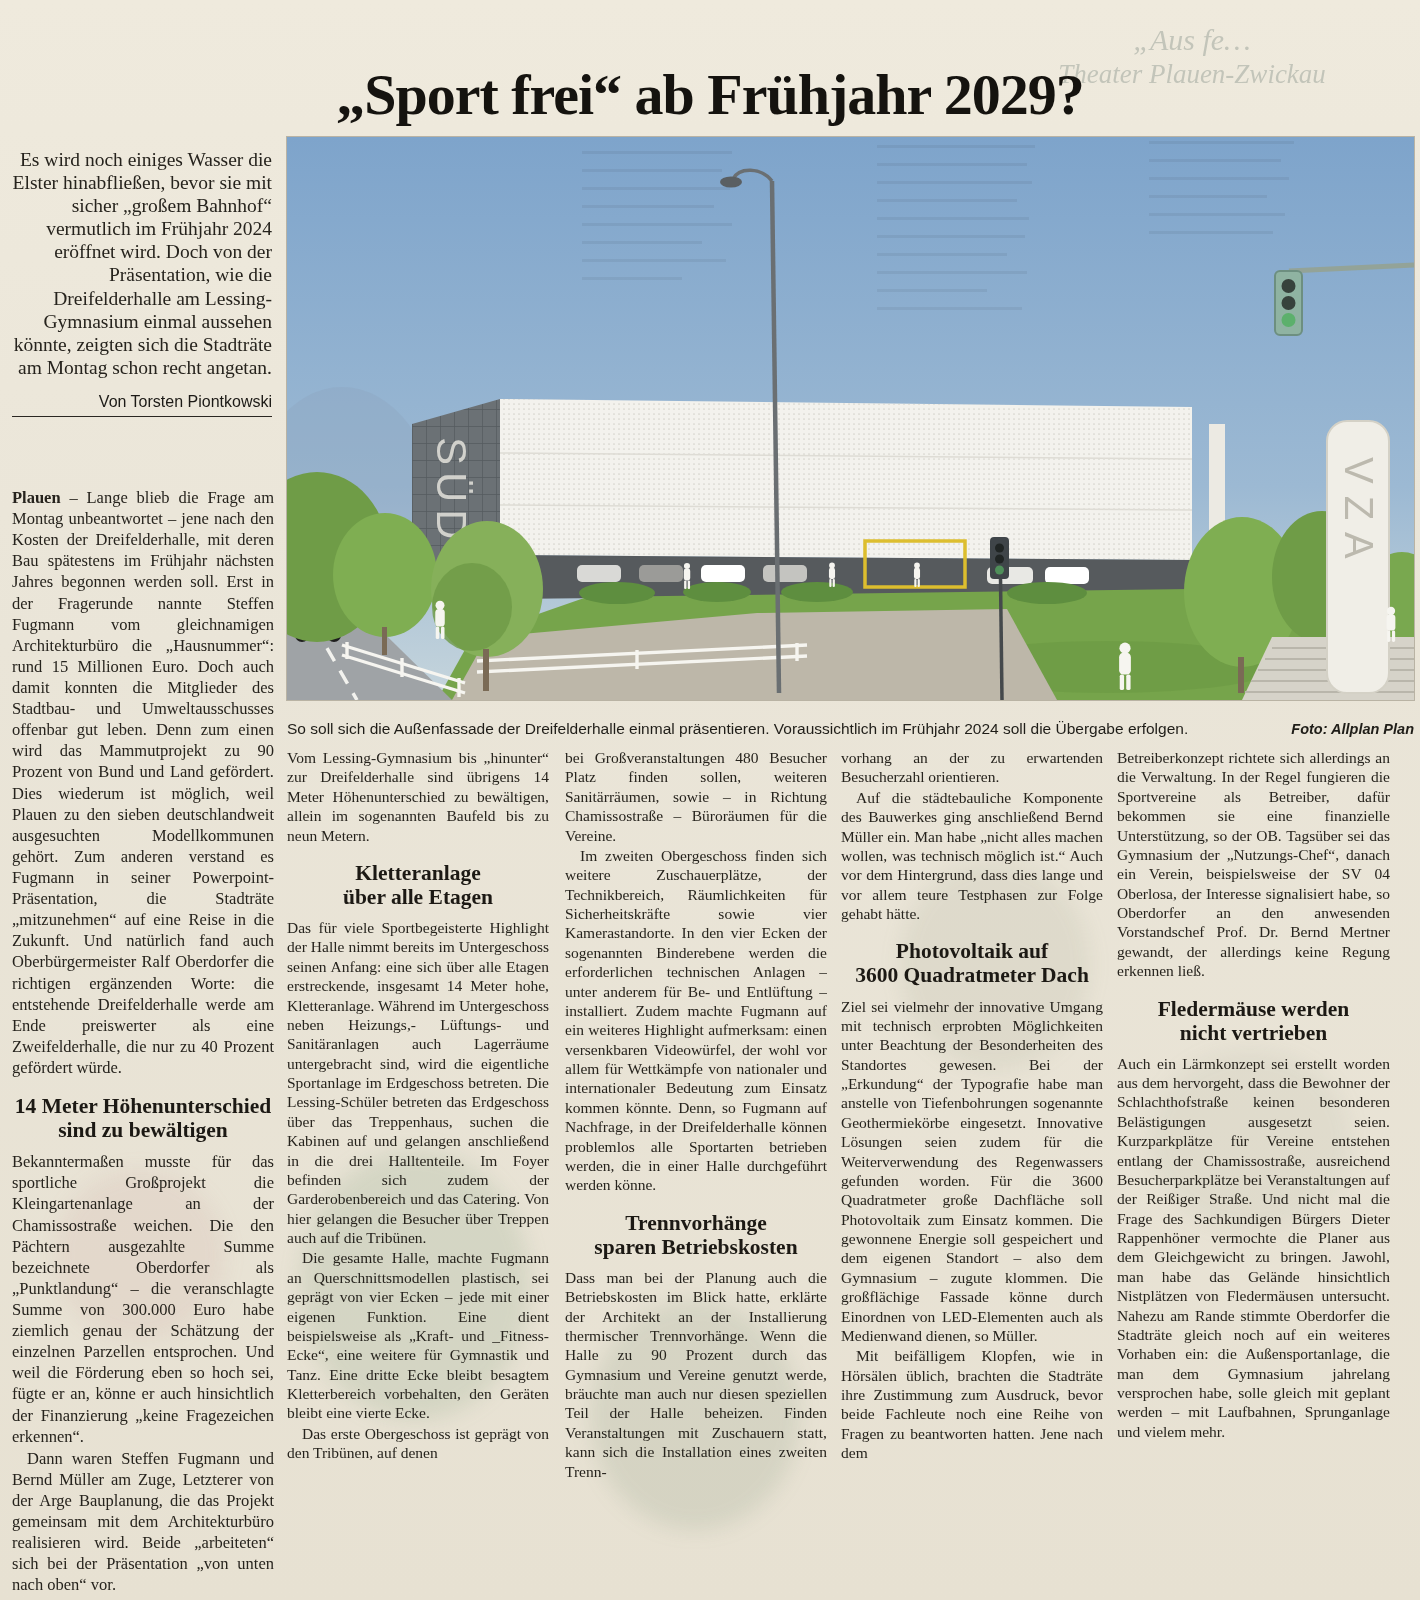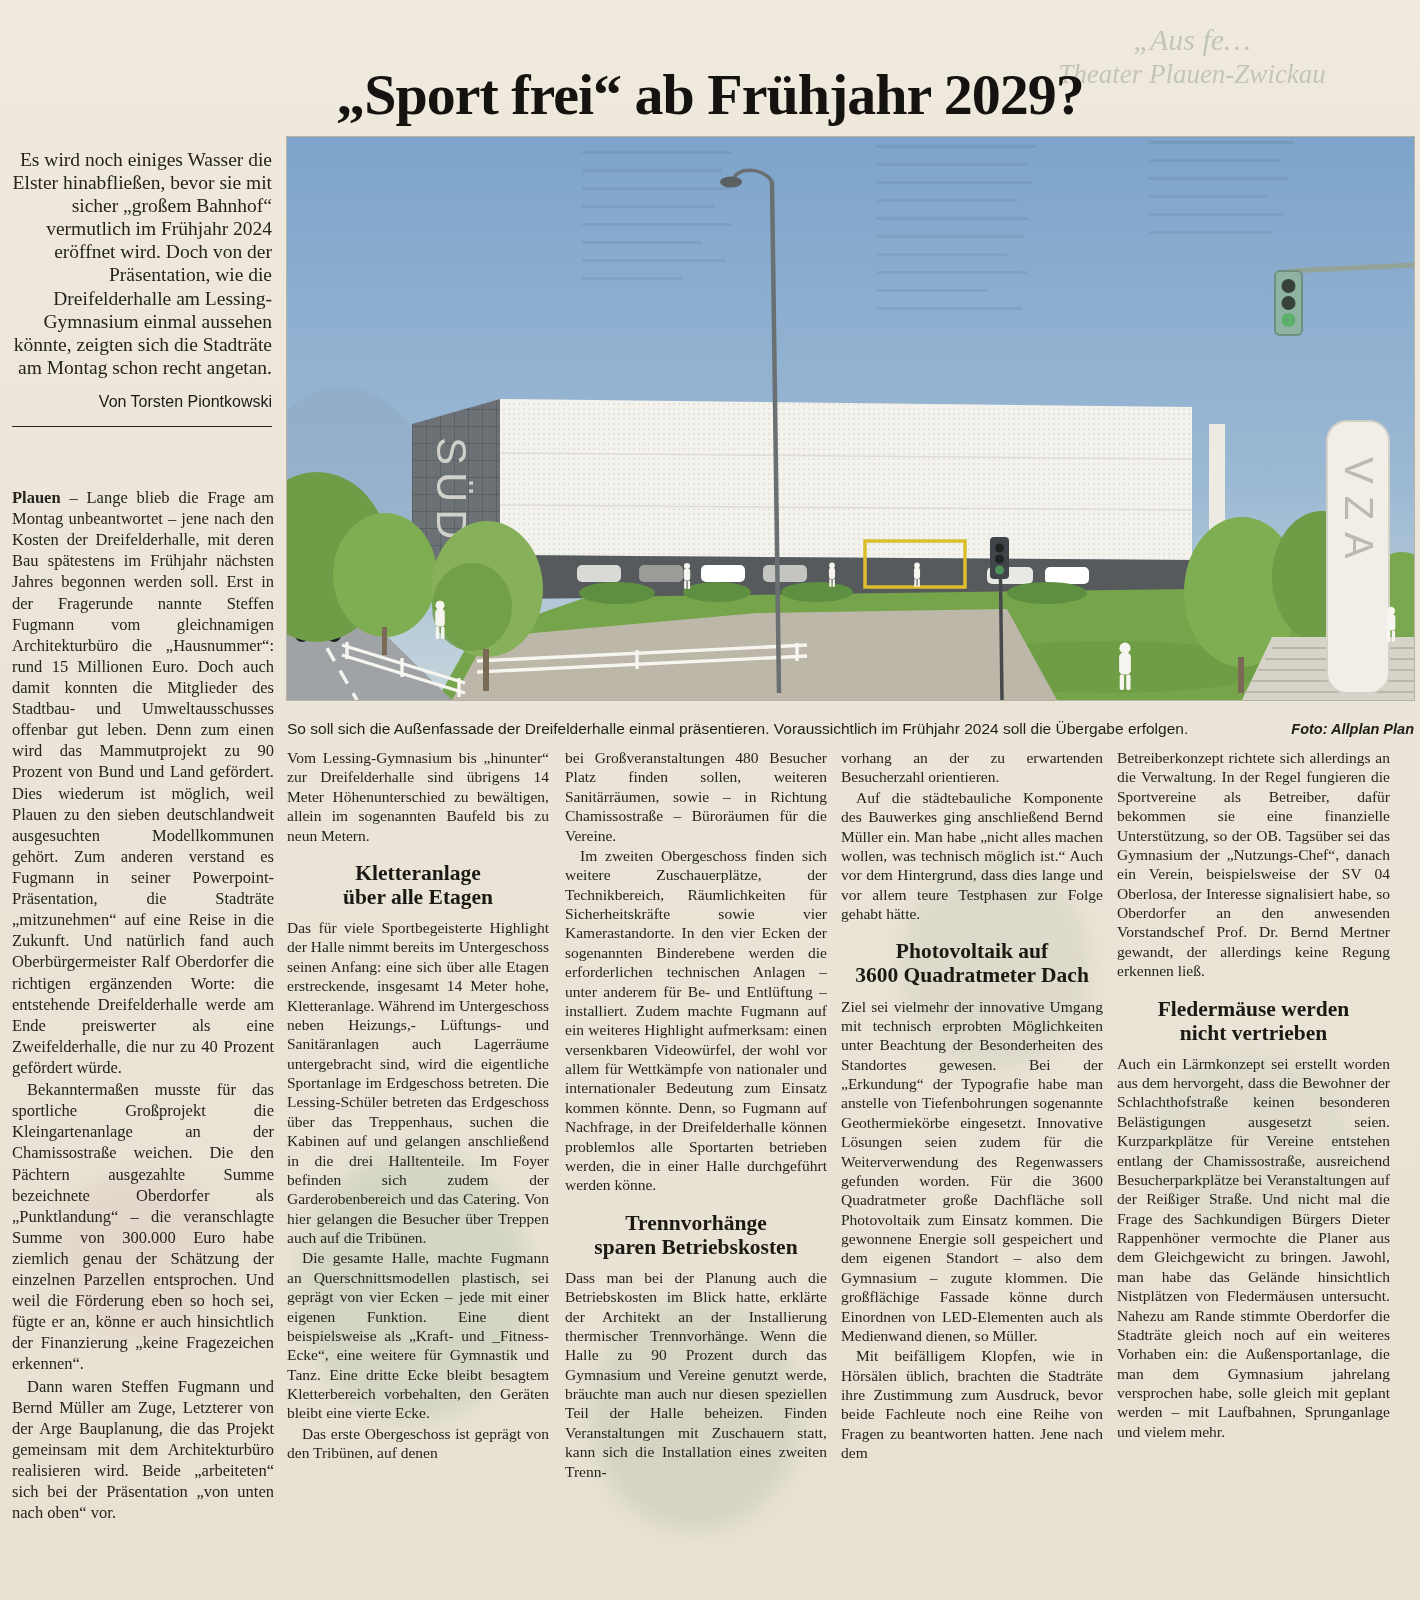--- a/index.html
+++ b/index.html
@@ -21,21 +21,21 @@
   
   .headline{
     position:absolute;left:120px;top:22px;width:1180px;z-index:2;
     font-size:58px;font-weight:600;text-align:center;letter-spacing:-1px;color:#15130f;
   }
   
   .introcol{position:absolute;left:12px;top:148px;width:260px;z-index:2;text-align:right;}
   .intro-text{font-size:19.5px;line-height:1.185;color:#26231d;}
   .byline{
     font-family:"Liberation Sans",sans-serif;font-size:16px;color:#1c1a16;
-    margin-top:14px;padding-bottom:15px;border-bottom:1.6px solid #2a2722;
+    margin-top:14px;padding-bottom:5px;border-bottom:1.6px solid #2a2722;
   }
   .leftbody{position:absolute;left:12px;top:487px;width:262px;height:1108px;overflow:hidden;z-index:2;}
   
   .col p{
     margin:0;font-size:16.5px;line-height:1.28;text-align:justify;
     color:#26231d;hyphens:none;
   }
   .col p + p{text-indent:15px;margin-top:1px;}
   .col h3{
     font-weight:700;font-size:21.5px;line-height:1.12;text-align:center;
@@ -80,20 +80,22 @@
 
   <h1 class="headline">„Sport frei“ ab Frühjahr 2029?</h1>
 
   <div class="introcol">
     <div class="intro-text">Es wird noch einiges Wasser die Elster hinabfließen, bevor sie mit sicher „großem Bahnhof“ vermutlich im Frühjahr 2024 eröffnet wird. Doch von der Präsentation, wie die Dreifelderhalle am Lessing-Gymnasium einmal aussehen könnte, zeigten sich die Stadträte am Montag schon recht angetan.</div>
     <div class="byline">Von Torsten Piontkowski</div>
   </div>
 
   <div class="leftbody col">
       <p><b class="dateline">Plauen </b>– Lange blieb die Frage am Montag unbeantwortet – jene nach den Kosten der Dreifelderhalle, mit deren Bau spätestens im Frühjahr nächsten Jahres begonnen werden soll. Erst in der Fragerunde nannte Steffen Fugmann vom gleichnamigen Architekturbüro die „Hausnummer“: rund 15 Millionen Euro. Doch auch damit konnten die Mitglieder des Stadtbau- und Umweltausschusses offenbar gut leben. Denn zum einen wird das Mammutprojekt zu 90 Prozent von Bund und Land gefördert. Dies wiederum ist möglich, weil Plauen zu den sieben deutschlandweit ausgesuchten Modellkommunen gehört. Zum anderen verstand es Fugmann in seiner Powerpoint-Präsentation, die Stadträte „mitzunehmen“ auf eine Reise in die Zukunft. Und natürlich fand auch Oberbürgermeister Ralf Oberdorfer die richtigen ergänzenden Worte: die entstehende Dreifelderhalle werde am Ende preiswerter als eine Zweifelderhalle, die nur zu 40 Prozent gefördert würde.</p>
+      <h3>14 Meter Höhenunterschied
+sind zu bewältigen</h3>
       <p>Bekanntermaßen musste für das sportliche Großprojekt die Kleingartenanlage an der Chamissostraße weichen. Die den Pächtern ausgezahlte Summe bezeichnete Oberdorfer als „Punktlandung“ – die veranschlagte Summe von 300.000 Euro habe ziemlich genau der Schätzung der einzelnen Parzellen entsprochen. Und weil die Förderung eben so hoch sei, fügte er an, könne er auch hinsichtlich der Finanzierung „keine Fragezeichen erkennen“.</p>
       <p>Dann waren Steffen Fugmann und Bernd Müller am Zuge, Letzterer von der Arge Bauplanung, die das Projekt gemeinsam mit dem Architekturbüro realisieren wird. Beide „arbeiteten“ sich bei der Präsentation „von unten nach oben“ vor.</p>
     </div>
 
   <div class="photo">
     <svg viewBox="0 0 1127 563" preserveAspectRatio="none">
       <defs>
         <linearGradient id="sky" x1="0" y1="0" x2="0" y2="1">
           <stop offset="0" stop-color="#7ea4cb"></stop>
           <stop offset="0.62" stop-color="#9cb9d3"></stop>

